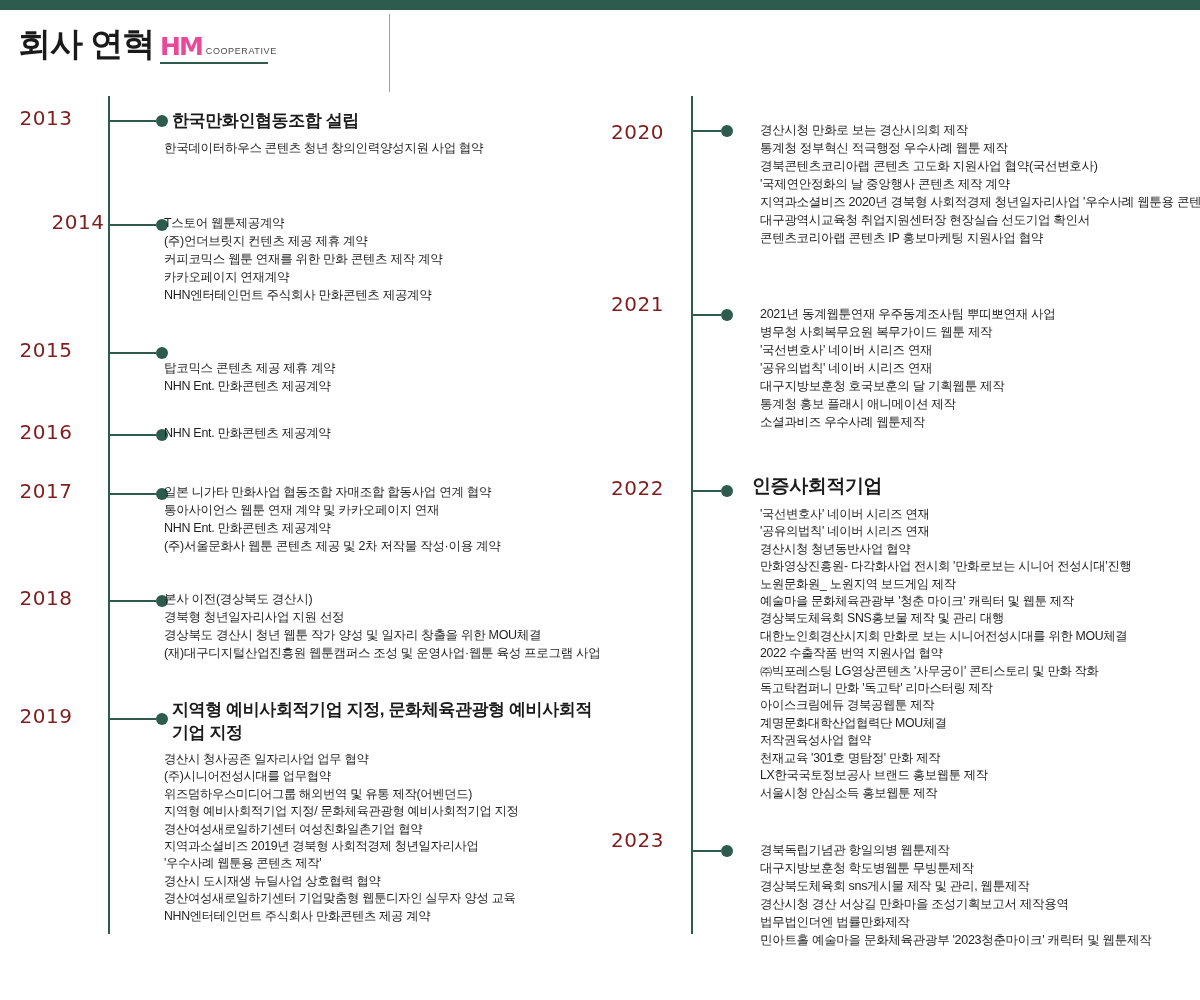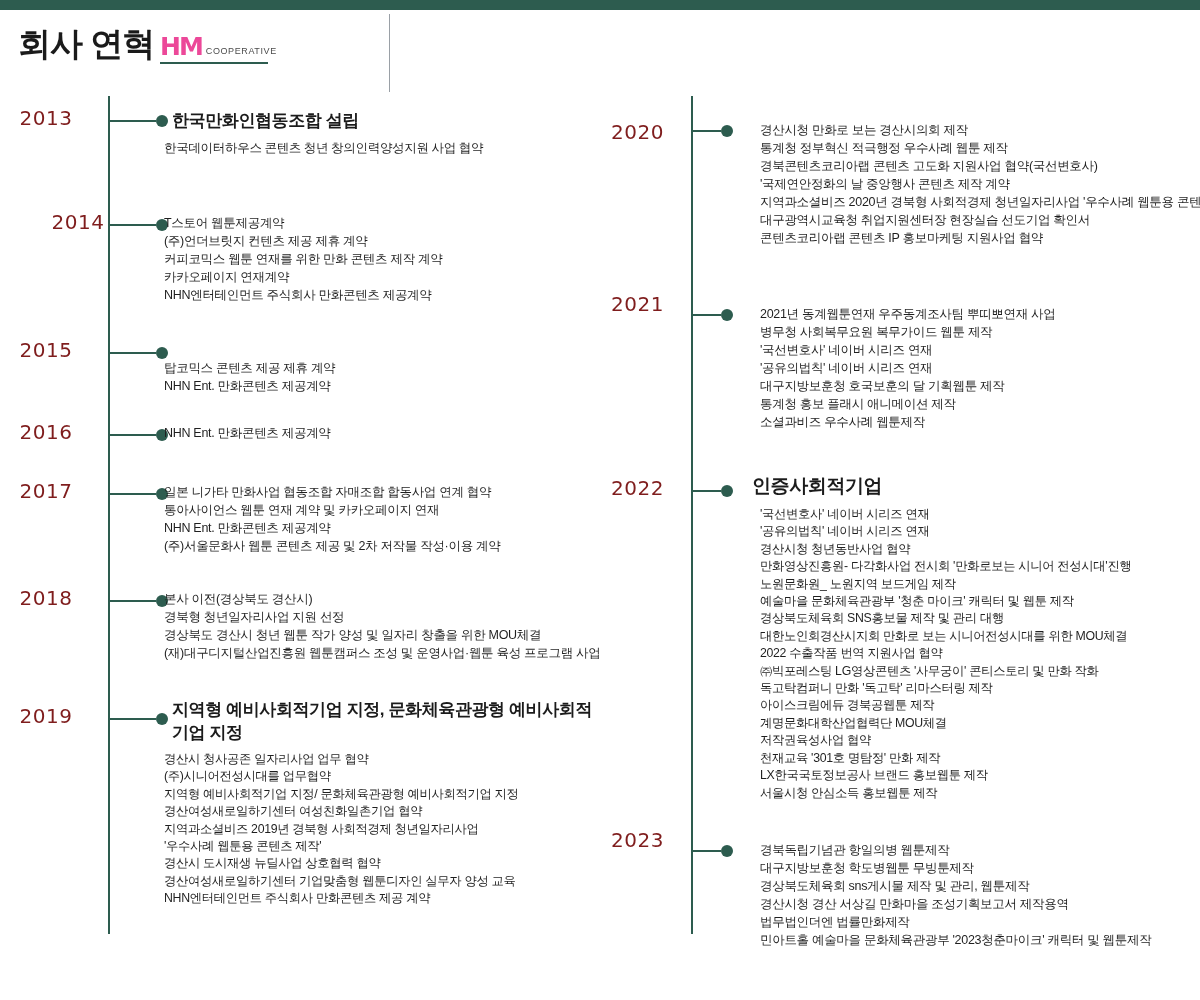--- a/index.html
+++ b/index.html
@@ -226,20 +226,21 @@
   </div>
 
   <div class="entry" style="top:600px;">
     <div class="year" style="top:8px;">2019</div>
     <div class="node" style="left:156px; top:17px;"></div>
     <div class="connector" style="left:110px; top:22px; width:46px;"></div>
     <div class="body" style="left:172px; top:2px; width:430px;">
       <div class="headline">지역형 예비사회적기업 지정, 문화체육관광형 예비사회적기업 지정</div>
       <div class="item dense" style="margin-left:-8px;">경산시 청사공존 일자리사업 업무 협약</div>
       <div class="item dense" style="margin-left:-8px;">(주)시니어전성시대를 업무협약</div>
+      <div class="item dense" style="margin-left:-8px;">위즈덤하우스미디어그룹 해외번역 및 유통 제작(어벤던드)</div>
       <div class="item dense" style="margin-left:-8px;">지역형 예비사회적기업 지정/ 문화체육관광형 예비사회적기업 지정</div>
       <div class="item dense" style="margin-left:-8px;">경산여성새로일하기센터 여성친화일촌기업 협약</div>
       <div class="item dense" style="margin-left:-8px;">지역과소셜비즈 2019년 경북형 사회적경제 청년일자리사업</div>
       <div class="item dense" style="margin-left:-8px;">'우수사례 웹툰용 콘텐츠 제작'</div>
       <div class="item dense" style="margin-left:-8px;">경산시 도시재생 뉴딜사업 상호협력 협약</div>
       <div class="item dense" style="margin-left:-8px;">경산여성새로일하기센터 기업맞춤형 웹툰디자인 실무자 양성 교육</div>
       <div class="item dense" style="margin-left:-8px;">NHN엔터테인먼트 주식회사 만화콘텐츠 제공 계약</div>
     </div>
   </div>
 </div>

